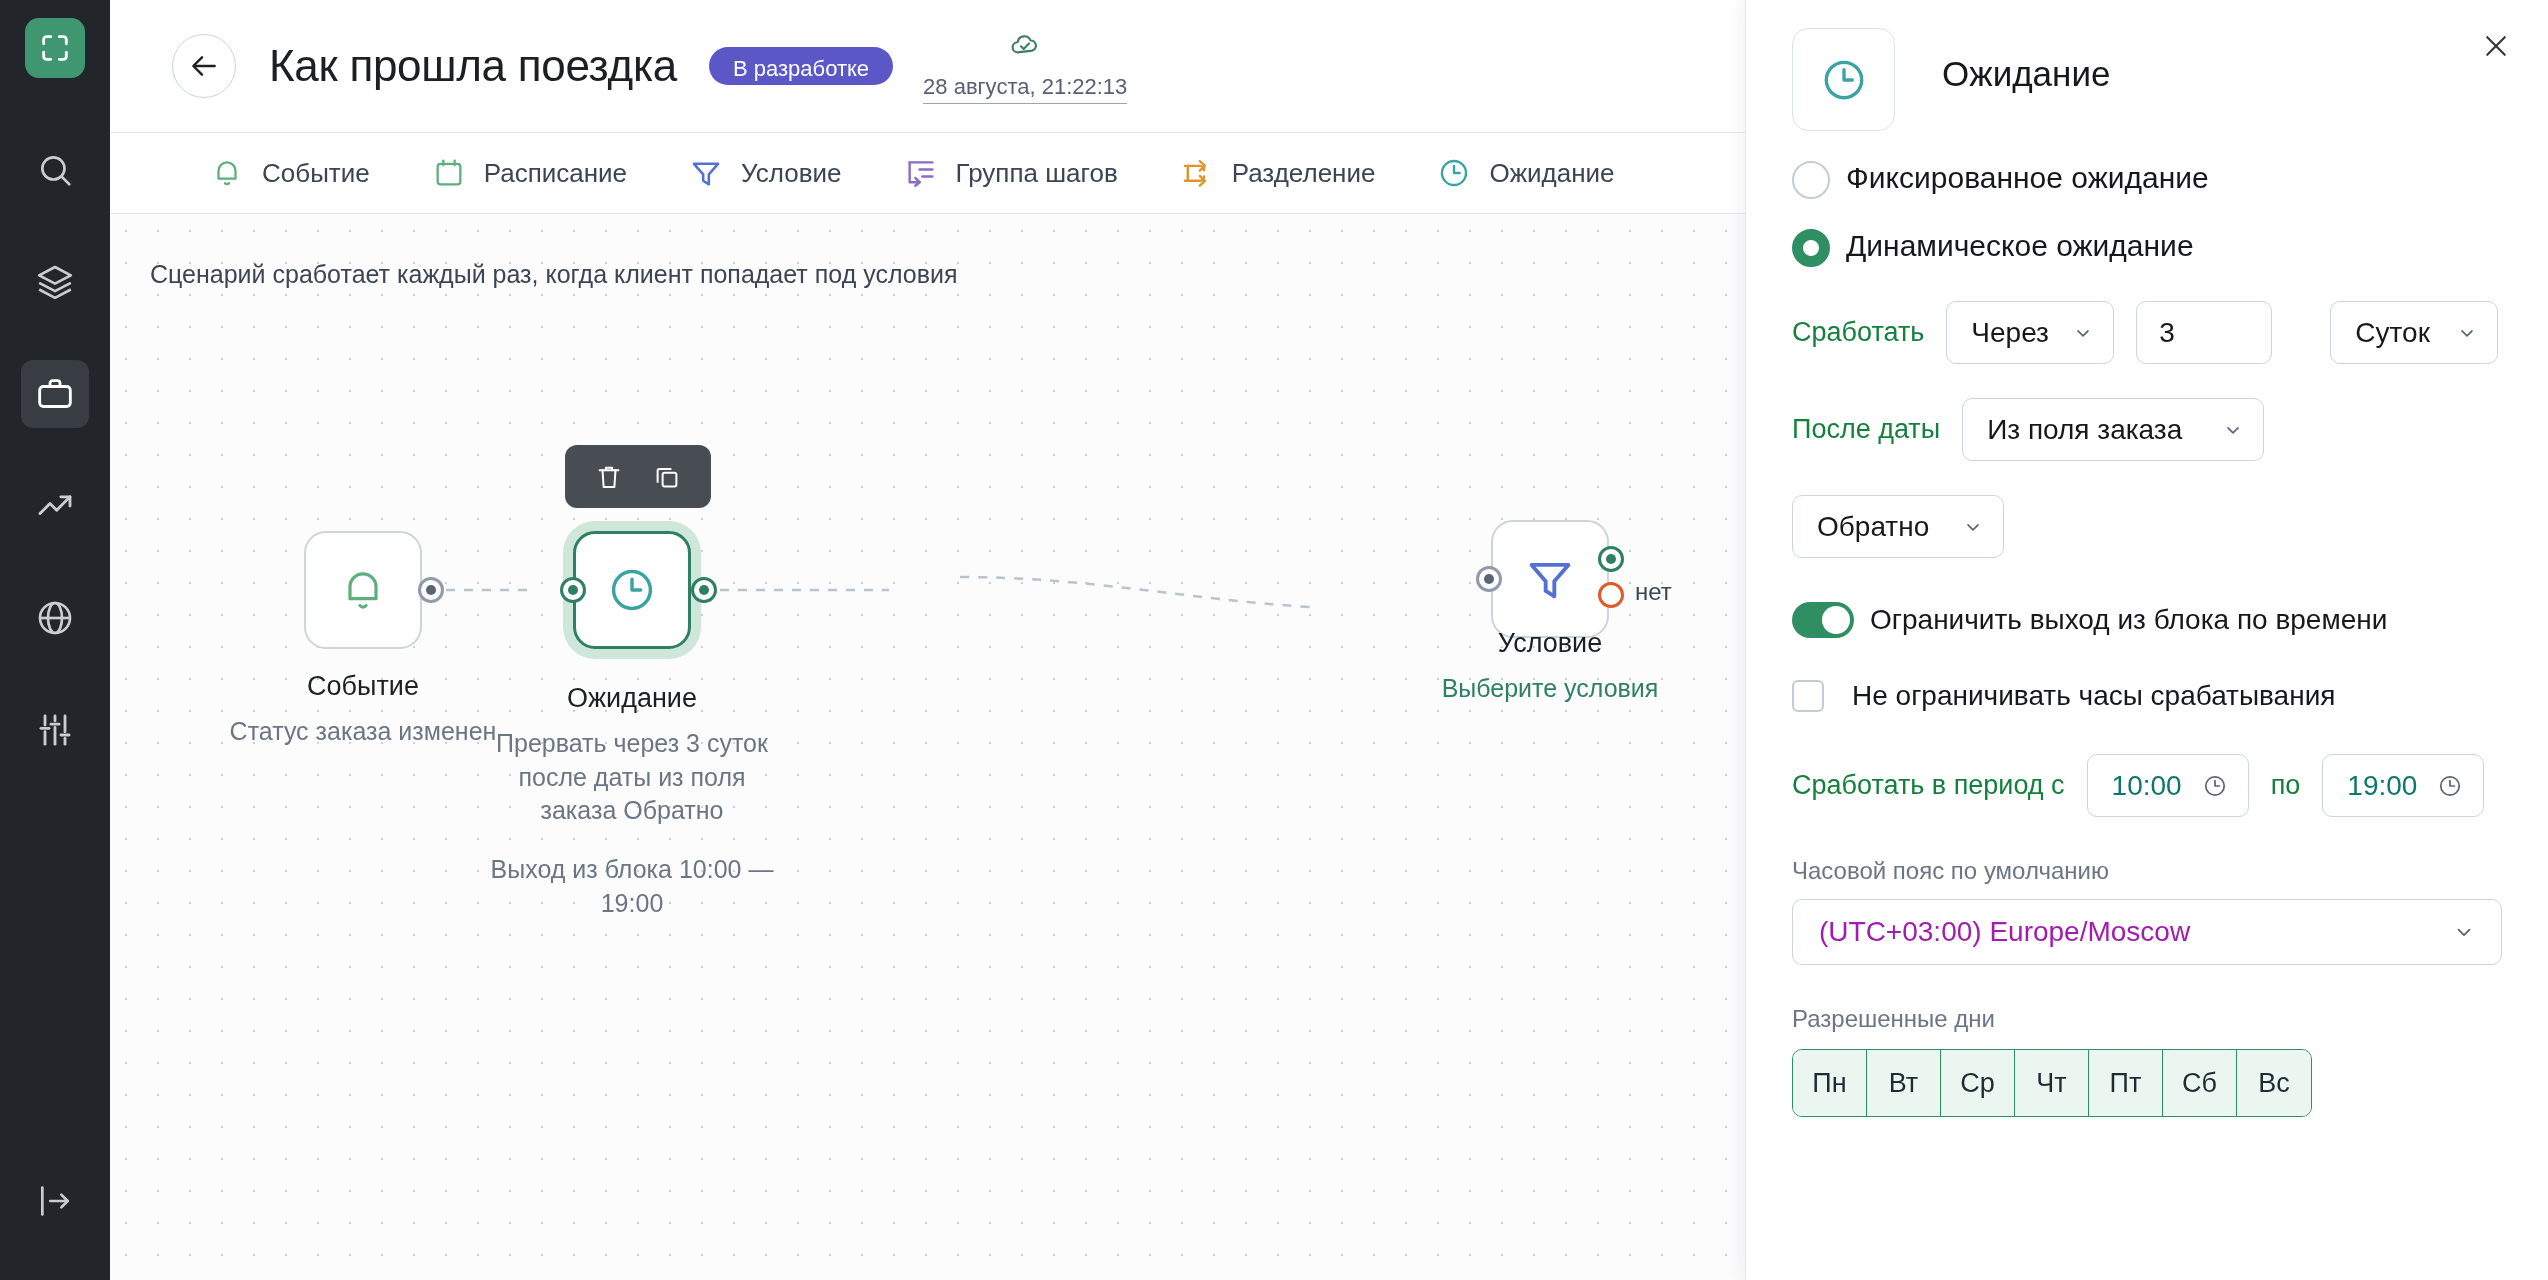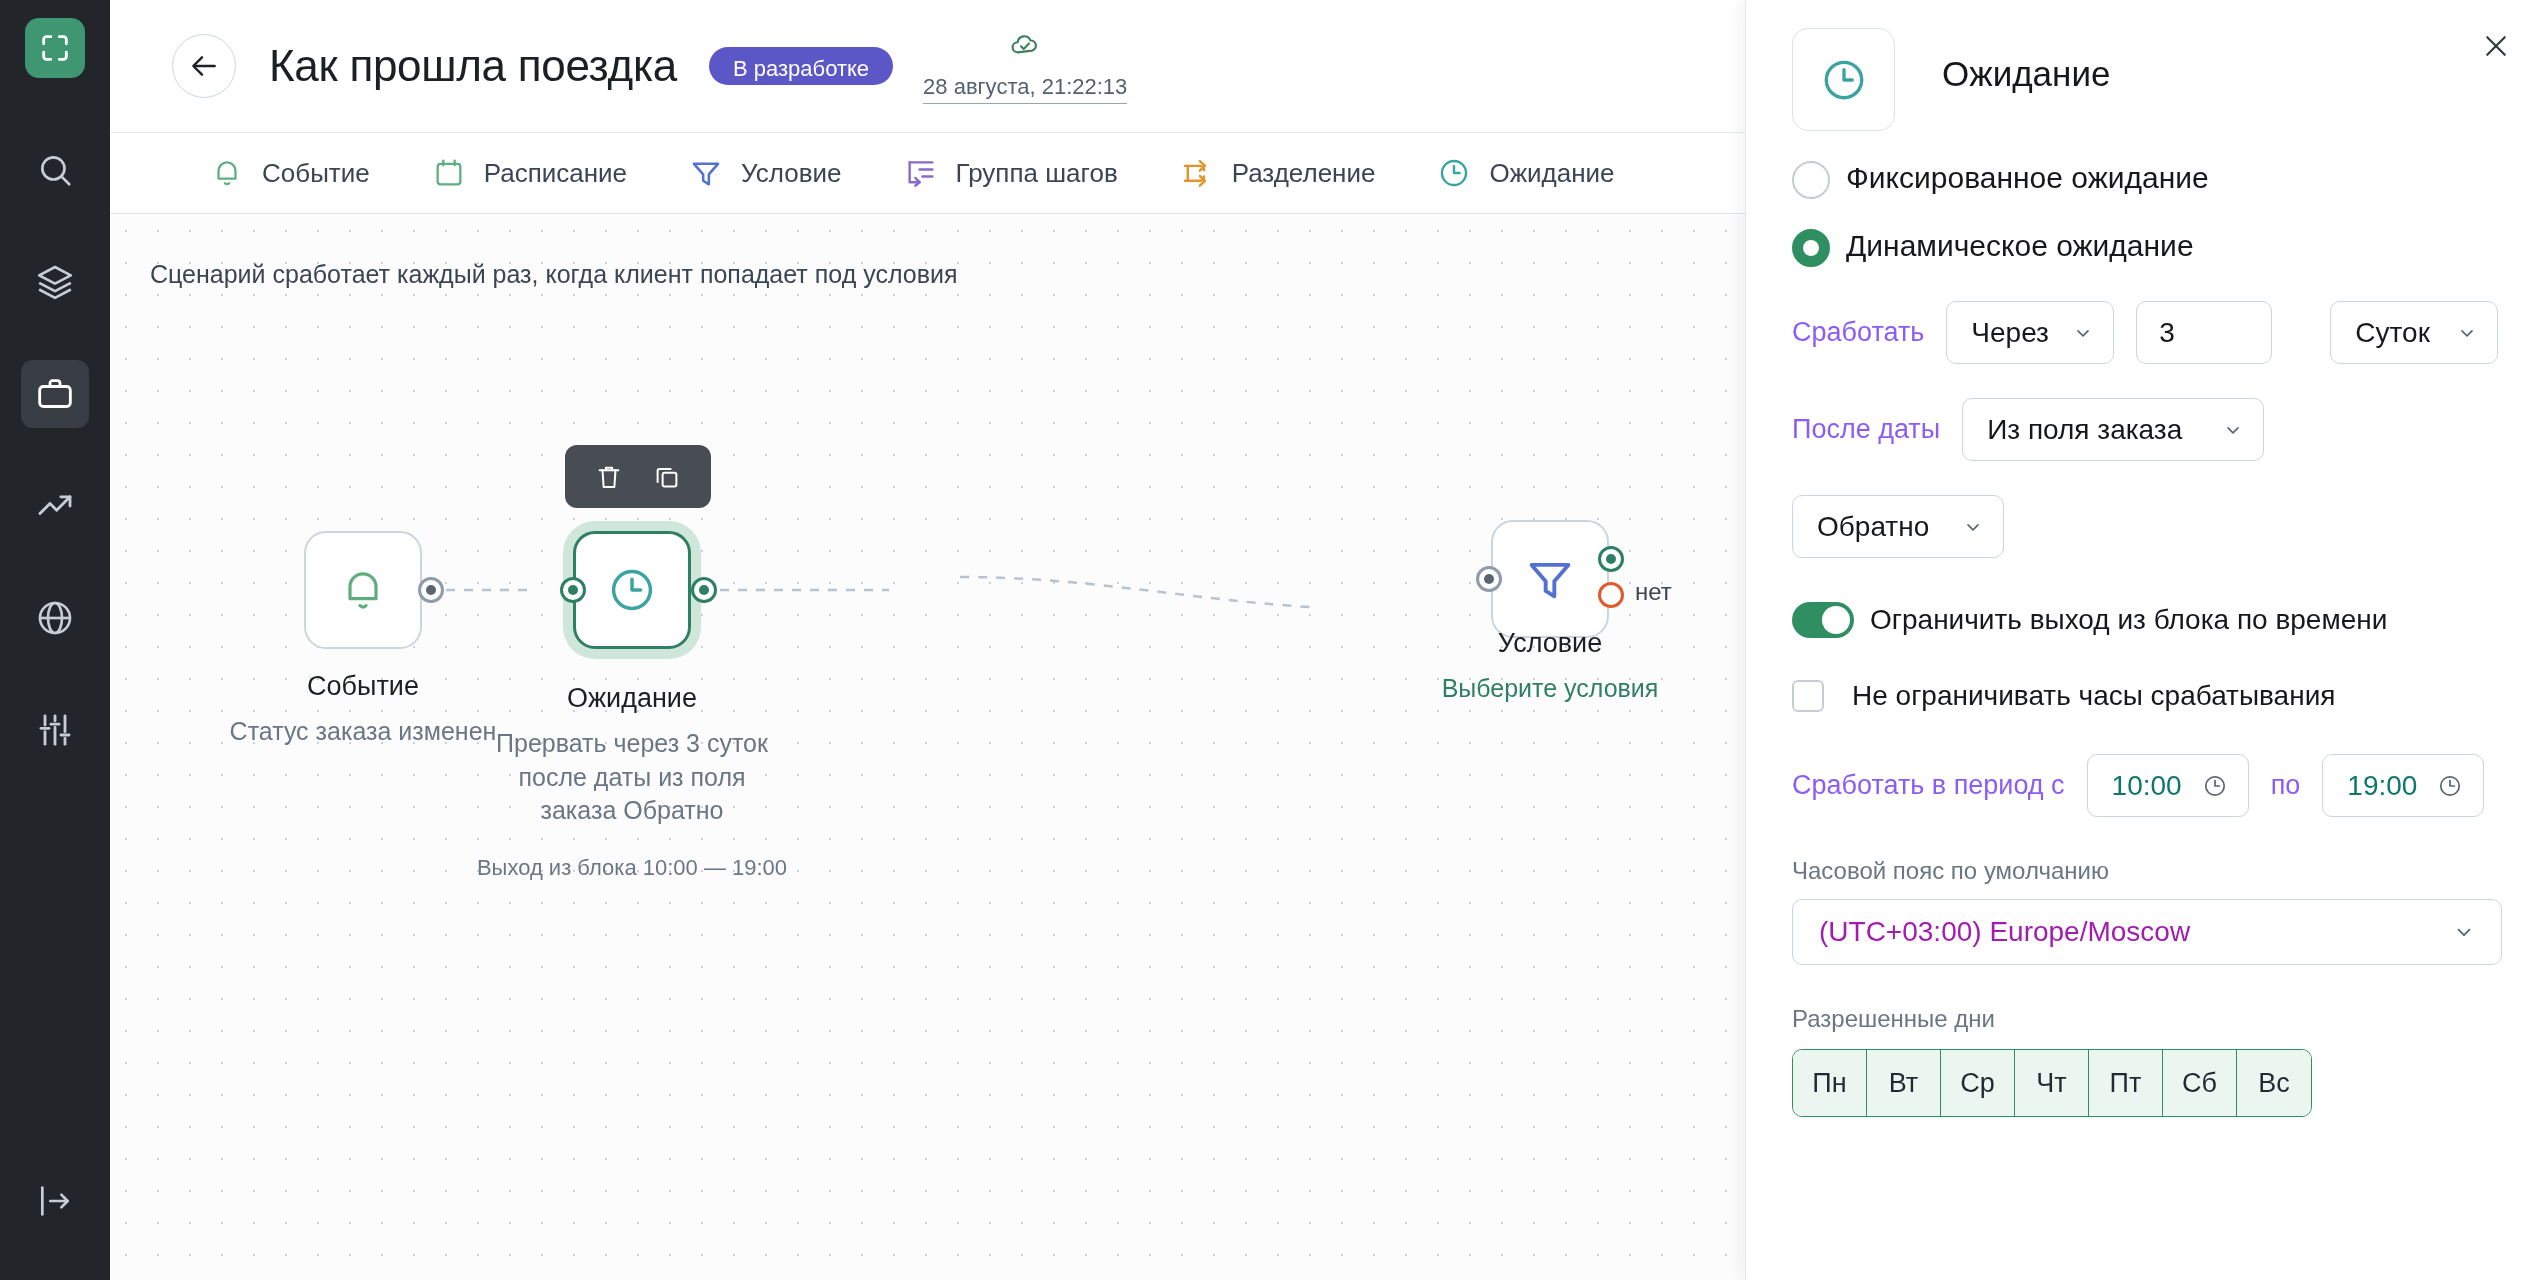--- a/index.html
+++ b/index.html
@@ -94,21 +94,21 @@
     position: absolute; top: 140px; left: 50%; transform: translateX(-50%);
     font-size: 27px; color: #1c1f23; white-space: nowrap;
   }
   .node-sub {
     position: absolute; top: 184px; left: 50%; transform: translateX(-50%);
     font-size: 25px; color: #6b7684; text-align: center; line-height: 1.34;
   }
   .node-sub.link { color: #2f7f63; }
   .node-sub2 {
     position: absolute; left: 50%; transform: translateX(-50%);
-    font-size: 22px; color: #6b7684; text-align: center; line-height: 1.34;
+    font-size: 25px; color: #6b7684; text-align: center; line-height: 1.34;
   }
 
   .port {
     position: absolute; width: 26px; height: 26px; border-radius: 50%;
     background: #fff; border: 3px solid #8f9aaa;
     display: flex; align-items: center; justify-content: center;
   }
   .port i { width: 10px; height: 10px; border-radius: 50%; background: #5a6472; display: block; }
   .port.green { border-color: #2f7f63; }
   .port.green i { background: #2f7f63; }
@@ -146,21 +146,21 @@
 
   .radio-row { display: flex; gap: 16px; margin-top: 30px; }
   .radio {
     width: 38px; height: 38px; border-radius: 50%;
     border: 2px solid #c3ccd6; background: #fff; flex: 0 0 38px;
   }
   .radio.on { border: 11px solid #2f8f63; background: #fff; }
   .radio-label { font-size: 30px; color: #16181c; }
 
   .form-row { display: flex; align-items: center; gap: 22px; margin-top: 34px; }
-  .form-label { font-size: 27px; color: #8b5cf6; white-space: nowrap; }
+  .form-label { font-size: 27px; color: #15803d; white-space: nowrap; }
   .sel {
     height: 63px; border: 1px solid #ccd5de; border-radius: 10px;
     display: flex; align-items: center; justify-content: space-between;
     padding: 0 20px 0 24px; background: #fff; gap: 18px;
   }
   .sel-val { font-size: 28px; color: #16181c; white-space: nowrap; }
   .txtin {
     height: 63px; width: 136px; border: 1px solid #ccd5de; border-radius: 10px;
     display: flex; align-items: center; padding: 0 22px; background: #fff;
   }

